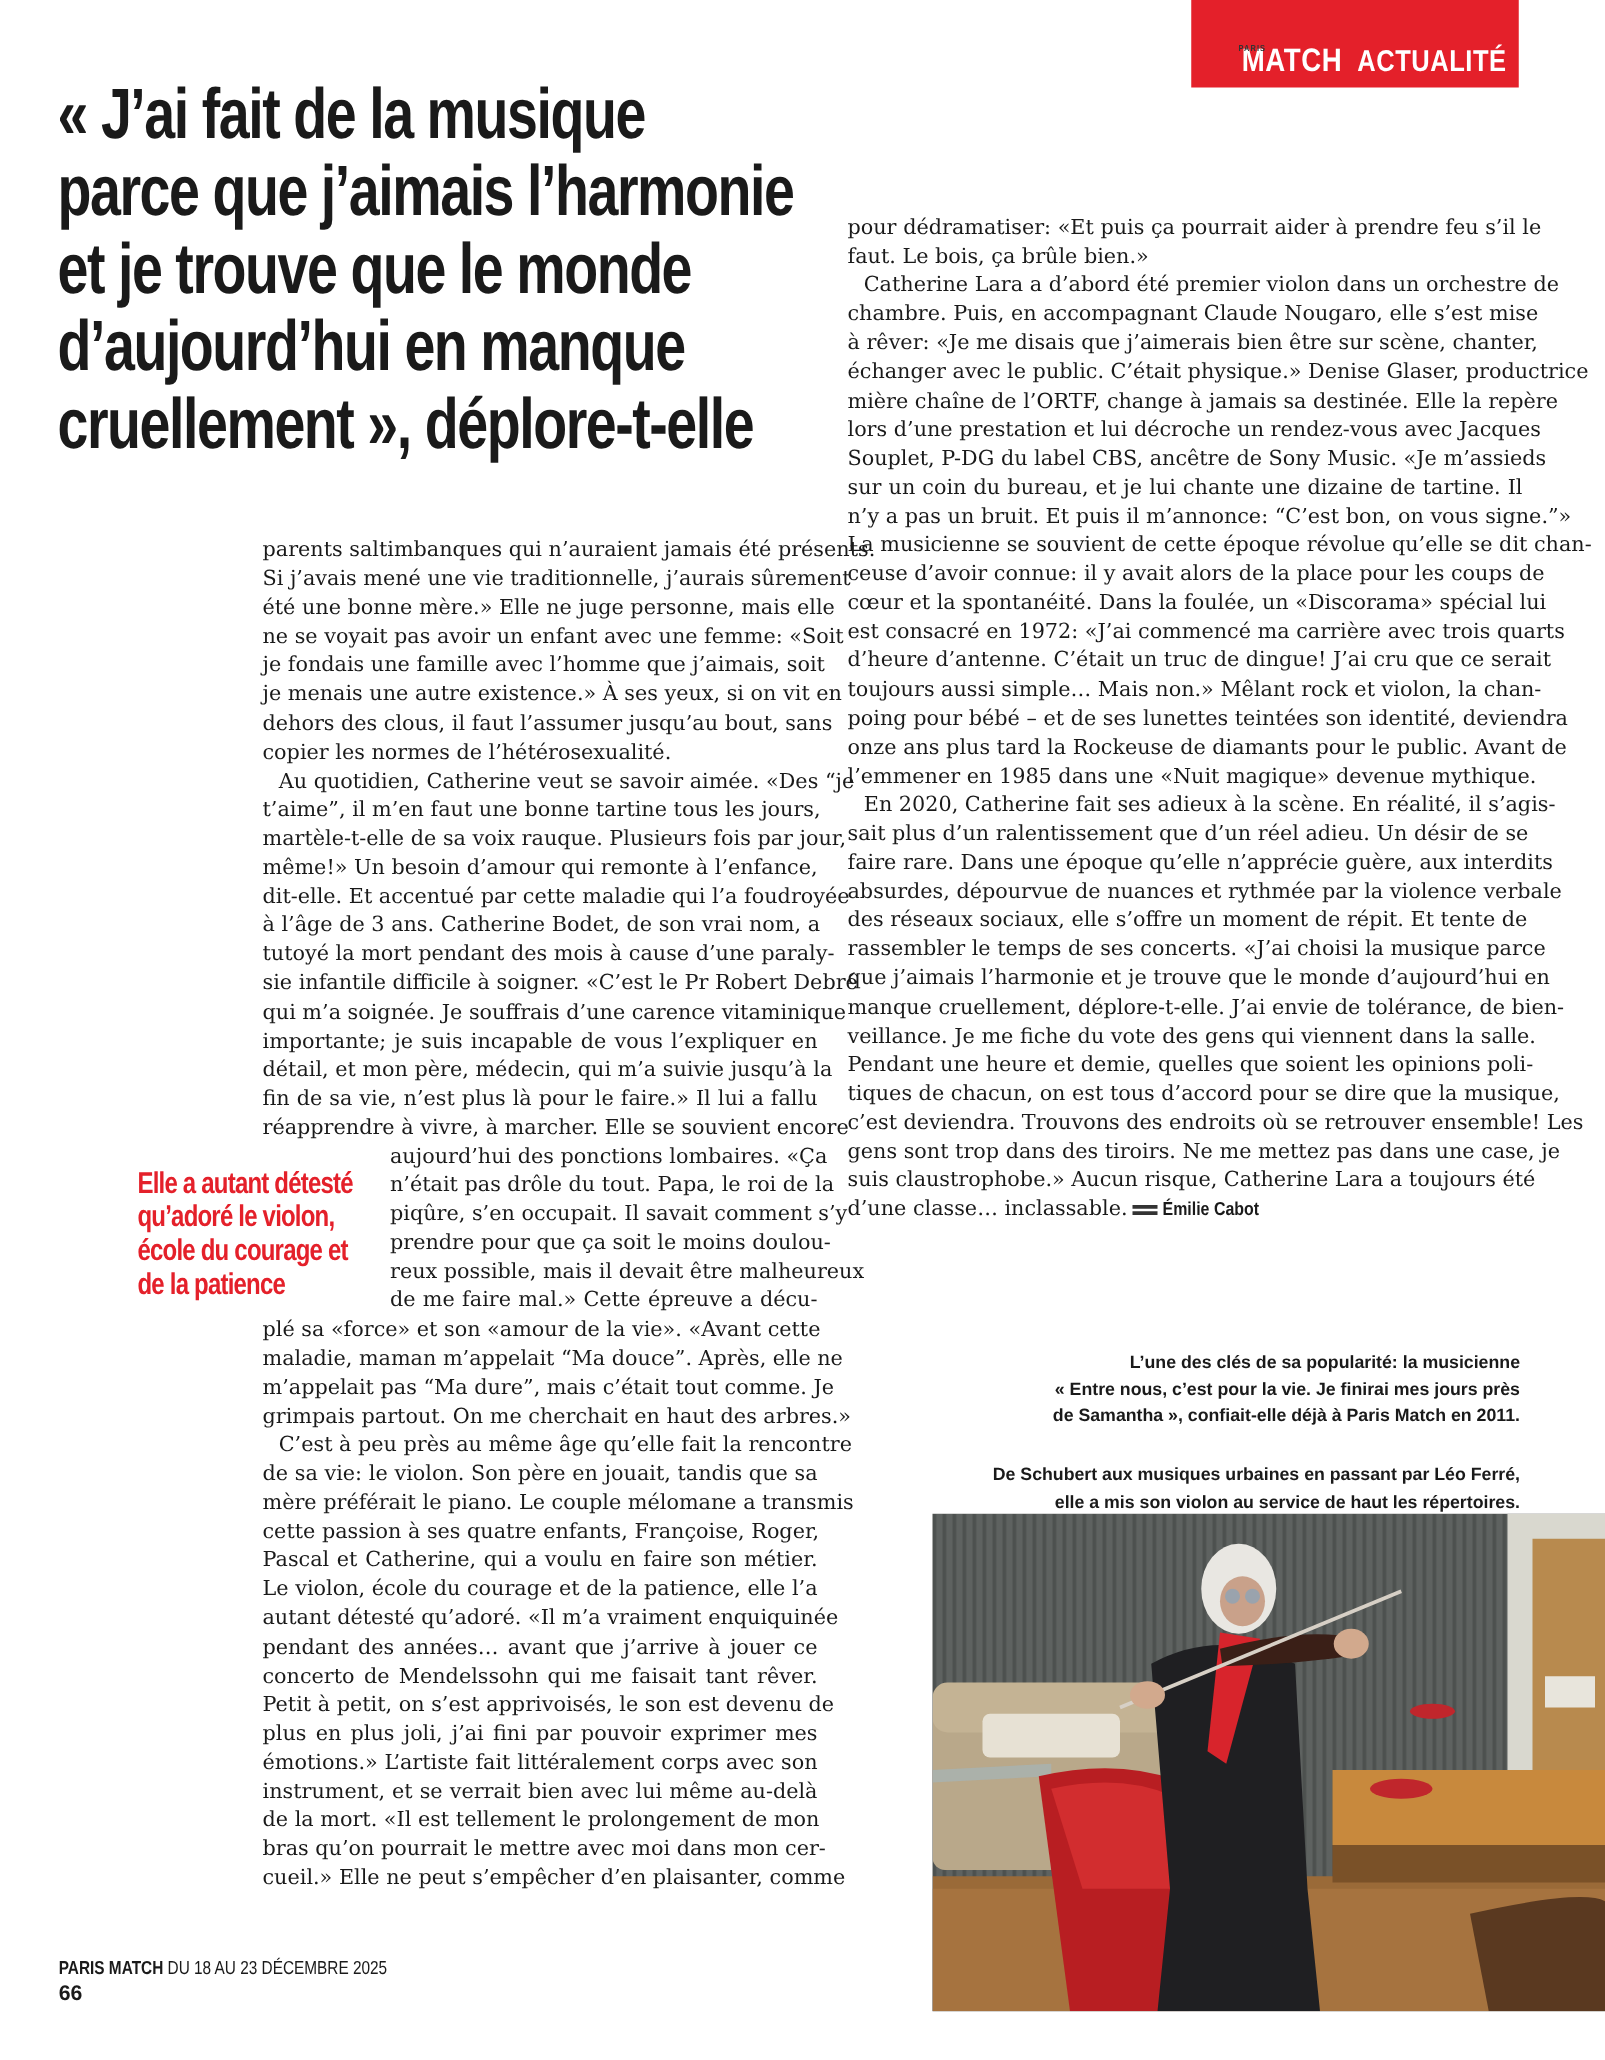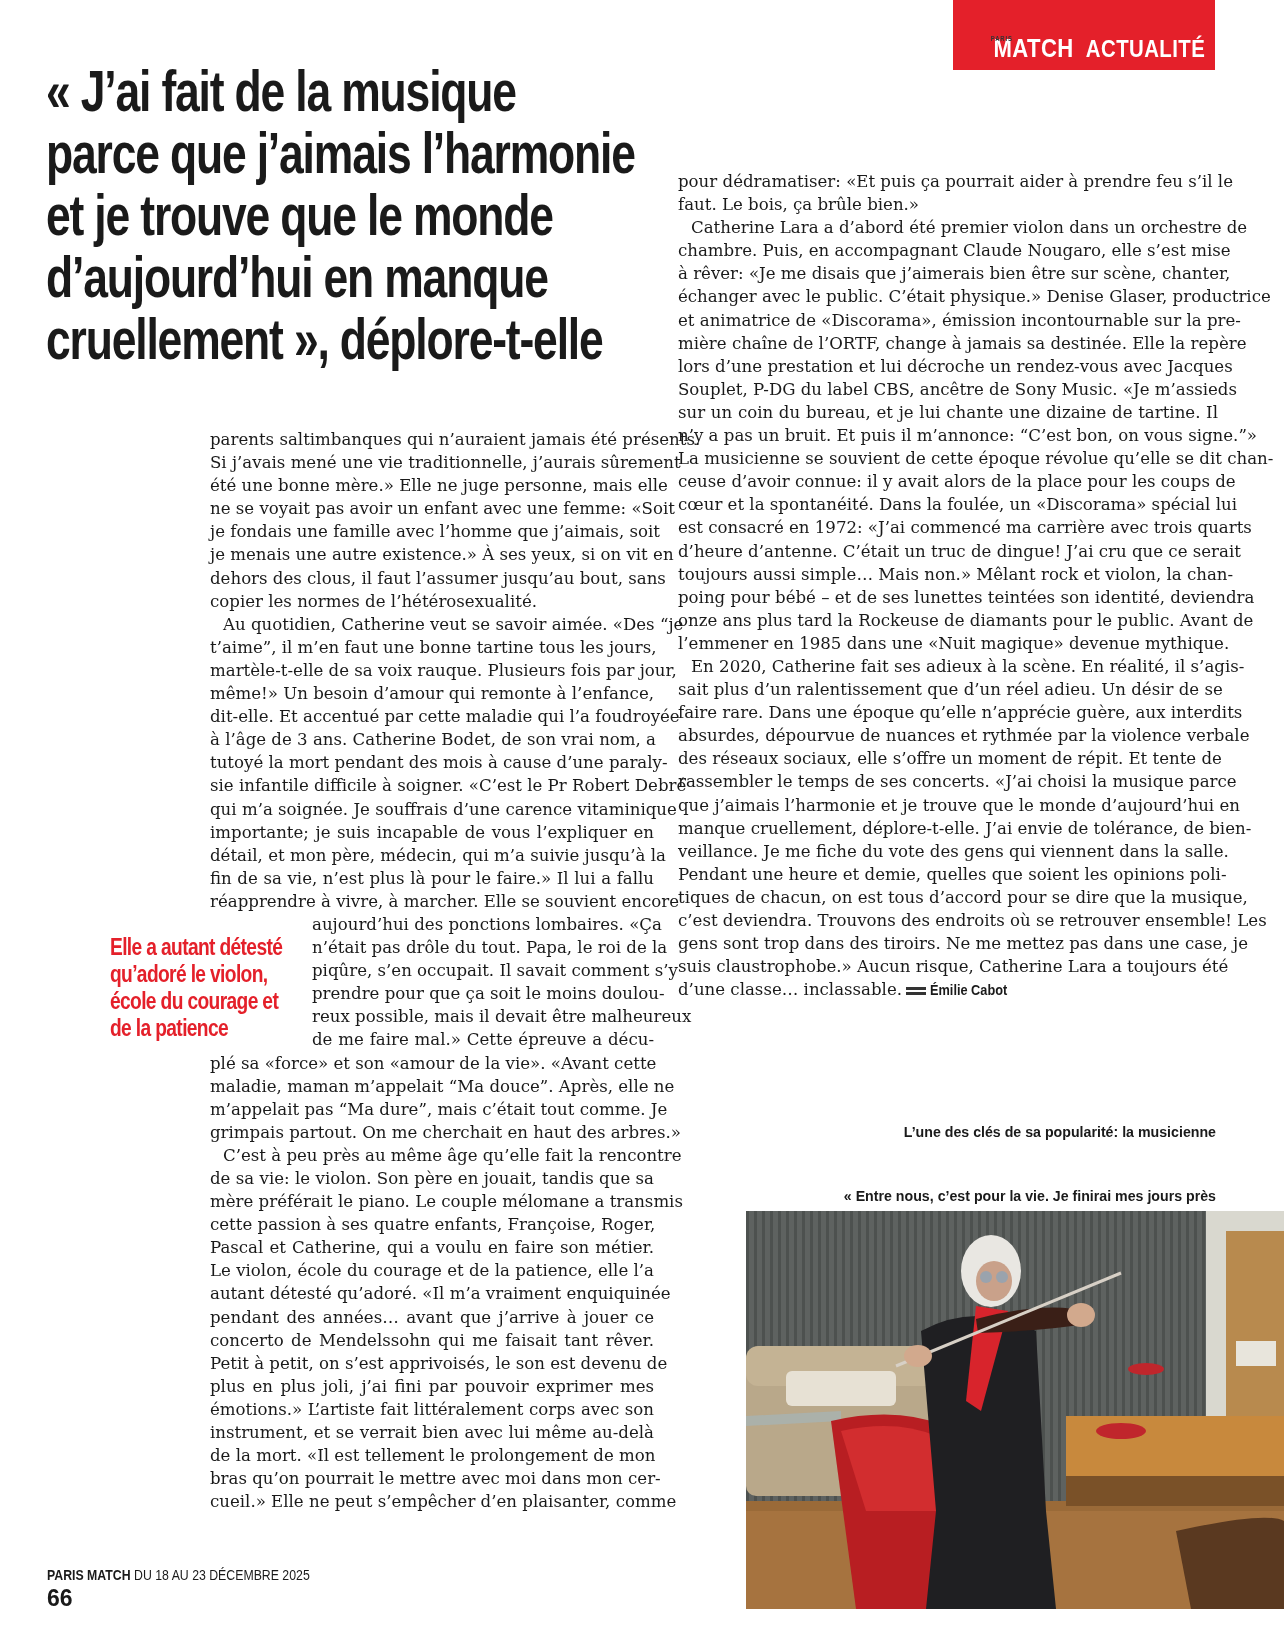--- a/index.html
+++ b/index.html
@@ -21,31 +21,31 @@
   .col-left { left:210px; top:428px; width:444px; }
   .col-left .narrow { margin-left:102px; }
   .col-right { left:678px; top:170px; width:540px; }
 
   .pullquote { position:absolute; left:110px; top:933px; width:200px; font-family:"Liberation Sans", sans-serif; font-weight:bold; color:#e4202a; font-size:24px; line-height:27px; letter-spacing:-0.8px; transform:scaleX(0.8); transform-origin:left top; white-space:nowrap; }
 
   .byline-bar { display:inline-block; width:20px; height:8px; border-top:3px solid #333; border-bottom:3px solid #333; box-sizing:border-box; vertical-align:middle; margin:0 4px 0 4px; }
   .byline { font-family:"Liberation Sans", sans-serif; font-weight:bold; font-size:15px; display:inline-block; transform:scaleX(0.85); transform-origin:left center; }
 
   .caption { position:absolute; right:68px; width:480px; text-align:right; font-family:"Liberation Sans", sans-serif; font-weight:bold; font-size:14.2px; line-height:21.5px; color:#1a1a1a; }
-  .caption span { display:block; white-space:nowrap;margin-top:42px; }
+  .caption span { display:block; white-space:nowrap; }
   .caption-1 { top:1080px; }
   .caption-2 { top:1170px; }
 
   .photo { position:absolute; left:746px; top:1211px; width:538px; height:398px; overflow:hidden; background:#6b6c6a; }
   .photo svg { width:100%; height:100%; display:block; }
 
   .footer { position:absolute; left:47px; top:1566px; font-family:"Liberation Sans", sans-serif; }
   .footer .pub { font-size:15px; white-space:nowrap; transform:scaleX(0.82); transform-origin:left top; display:block; }
   .footer .pub b { font-weight:bold; }
-  .footer .page { font-size:23px; font-weight:bold; margin-top:2px; display:block; }
+  .footer .page { font-size:17px; font-weight:bold; margin-top:2px; display:block; }
 </style>
 </head>
 <body>
 
 <div class="rubric">
   <div class="label">
     <span class="paris">PARIS</span>
     <span class="match">MATCH</span>
     <span>ACTUALITÉ</span>
   </div>
@@ -116,21 +116,20 @@
   <div>de la patience</div>
 </div>
 
 <div class="col col-right" id="col-right">
     <span class="line">pour dédramatiser: «Et puis ça pourrait aider à prendre feu s’il le</span>
     <span class="line last">faut. Le bois, ça brûle bien.»</span>
     <span class="line indent">Catherine Lara a d’abord été premier violon dans un orchestre de</span>
     <span class="line">chambre. Puis, en accompagnant Claude Nougaro, elle s’est mise</span>
     <span class="line">à rêver: «Je me disais que j’aimerais bien être sur scène, chanter,</span>
     <span class="line">échanger avec le public. C’était physique.» Denise Glaser, productrice</span>
-    <span class="line">et animatrice de «Discorama», émission incontournable sur la pre-</span>
     <span class="line">mière chaîne de l’ORTF, change à jamais sa destinée. Elle la repère</span>
     <span class="line">lors d’une prestation et lui décroche un rendez-vous avec Jacques</span>
     <span class="line">Souplet, P-DG du label CBS, ancêtre de Sony Music. «Je m’assieds</span>
     <span class="line">sur un coin du bureau, et je lui chante une dizaine de tartine. Il</span>
     <span class="line">n’y a pas un bruit. Et puis il m’annonce: “C’est bon, on vous signe.”»</span>
     <span class="line">La musicienne se souvient de cette époque révolue qu’elle se dit chan-</span>
     <span class="line">ceuse d’avoir connue: il y avait alors de la place pour les coups de</span>
     <span class="line">cœur et la spontanéité. Dans la foulée, un «Discorama» spécial lui</span>
     <span class="line">est consacré en 1972: «J’ai commencé ma carrière avec trois quarts</span>
     <span class="line">d’heure d’antenne. C’était un truc de dingue! J’ai cru que ce serait</span>

